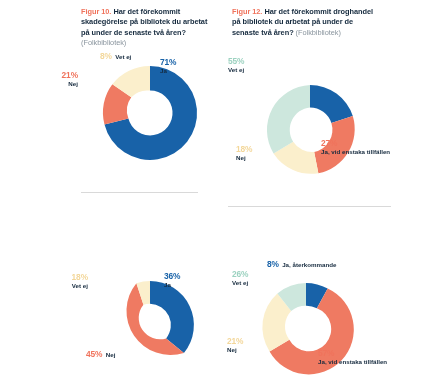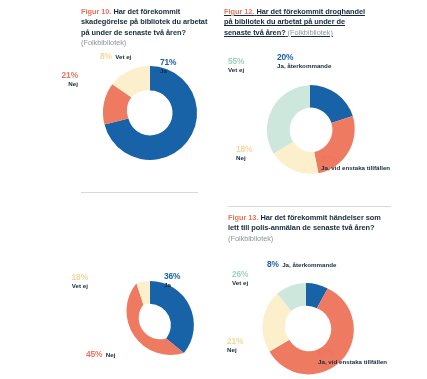--- a/index.html
+++ b/index.html
@@ -89,45 +89,41 @@
       <span class="nm">Nej</span>
     </div>
 
     <div class="lbl inline" style="left:100px;top:53px;">
       <span class="pct c-cream">8%</span>
       <span class="nm">Vet ej</span>
     </div>
   </div>
 
   <div class="panel">
-    <div class="fig-title" style="left:10px;top:7px;width:146px;text-decoration:underline;">
+    <div class="fig-title" style="left:18px;top:7px;width:146px;">
       <span class="fig-num">Figur 12.</span>
       <span>Har det förekommit droghandel på bibliotek du arbetat på under de senaste två åren?</span>
       <span class="fig-sub">(Folkbibliotek)</span>
     </div>
 
     <div class="chart" style="left:51px;top:85px;">
       <svg width="90" height="90" viewBox="0 0 90 90">
 
         <path d="M 45 0 A 45 45 0 0 1 87.80 31.09 L 66.39 38.04 A 22.6 22.6 0 0 0 45 22.4 Z" fill="#1862a8"></path>
 
         <path d="M 87.80 31.09 A 45 45 0 0 1 53.36 88.20 L 49.19 66.98 A 22.6 22.6 0 0 0 66.39 38.04 Z" fill="#ef7a62"></path>
 
         <path d="M 53.36 88.20 A 45 45 0 0 1 8.57 68.45 L 28.15 56.81 A 22.6 22.6 0 0 0 49.19 66.98 Z" fill="#fbefcc"></path>
 
         <path d="M 8.57 68.45 A 45 45 0 0 1 45 0 L 45 22.4 A 22.6 22.6 0 0 0 28.15 56.81 Z" fill="#cde7dd"></path>
       </svg>
     </div>
 
-    <div class="lbl" style="left:63px;top:54px;">
-      <span class="pct c-blue">20%</span>
-      <span class="nm">Ja, återkommande</span>
-    </div>
-
-    <div class="lbl" style="left:107px;top:140px;width:52px;margin-top:16px;">
+
+    <div class="lbl" style="left:107px;top:140px;width:52px;">
       <span class="pct c-coral">27%</span>
       <span class="nm">Ja, vid enstaka tillfällen</span>
     </div>
 
     <div class="lbl" style="left:22px;top:146px;">
       <span class="pct c-cream">18%</span>
       <span class="nm">Nej</span>
     </div>
 
     <div class="lbl" style="left:14px;top:58px;">
@@ -163,25 +159,20 @@
 
     <div class="lbl ta-r" style="left:28px;top:84px;width:60px;">
       <span class="pct c-cream">18%</span>
       <span class="nm">Vet ej</span>
     </div>
   </div>
 
   <div class="panel">
     <div class="divider" style="left:14px;right:36px;top:16px;"></div>
 
-    <div class="fig-title" style="left:14px;top:23px;width:156px;">
-      <span class="fig-num">Figur 13.</span>
-      <span>Har det förekommit händelser som lett till polis-anmälan de senaste två åren?</span>
-      <span class="fig-sub">(Folkbibliotek)</span>
-    </div>
 
     <div class="chart" style="left:47px;top:93px;">
       <svg width="90" height="90" viewBox="0 0 90 90">
 
         <path d="M 45 0 A 45 45 0 0 1 66.68 5.56 L 55.88 25.22 A 22.3 22.3 0 0 0 45 22.7 Z" fill="#1862a8"></path>
 
         <path d="M 66.68 5.56 A 45 45 0 1 1 8.57 68.45 L 28.31 56.71 A 22.3 22.3 0 1 0 55.88 25.22 Z" fill="#ef7a62"></path>
 
         <path d="M 8.57 68.45 A 45 45 0 0 1 16.37 10.49 L 30.16 28.10 A 22.3 22.3 0 0 0 28.31 56.71 Z" fill="#fbefcc"></path>
 

